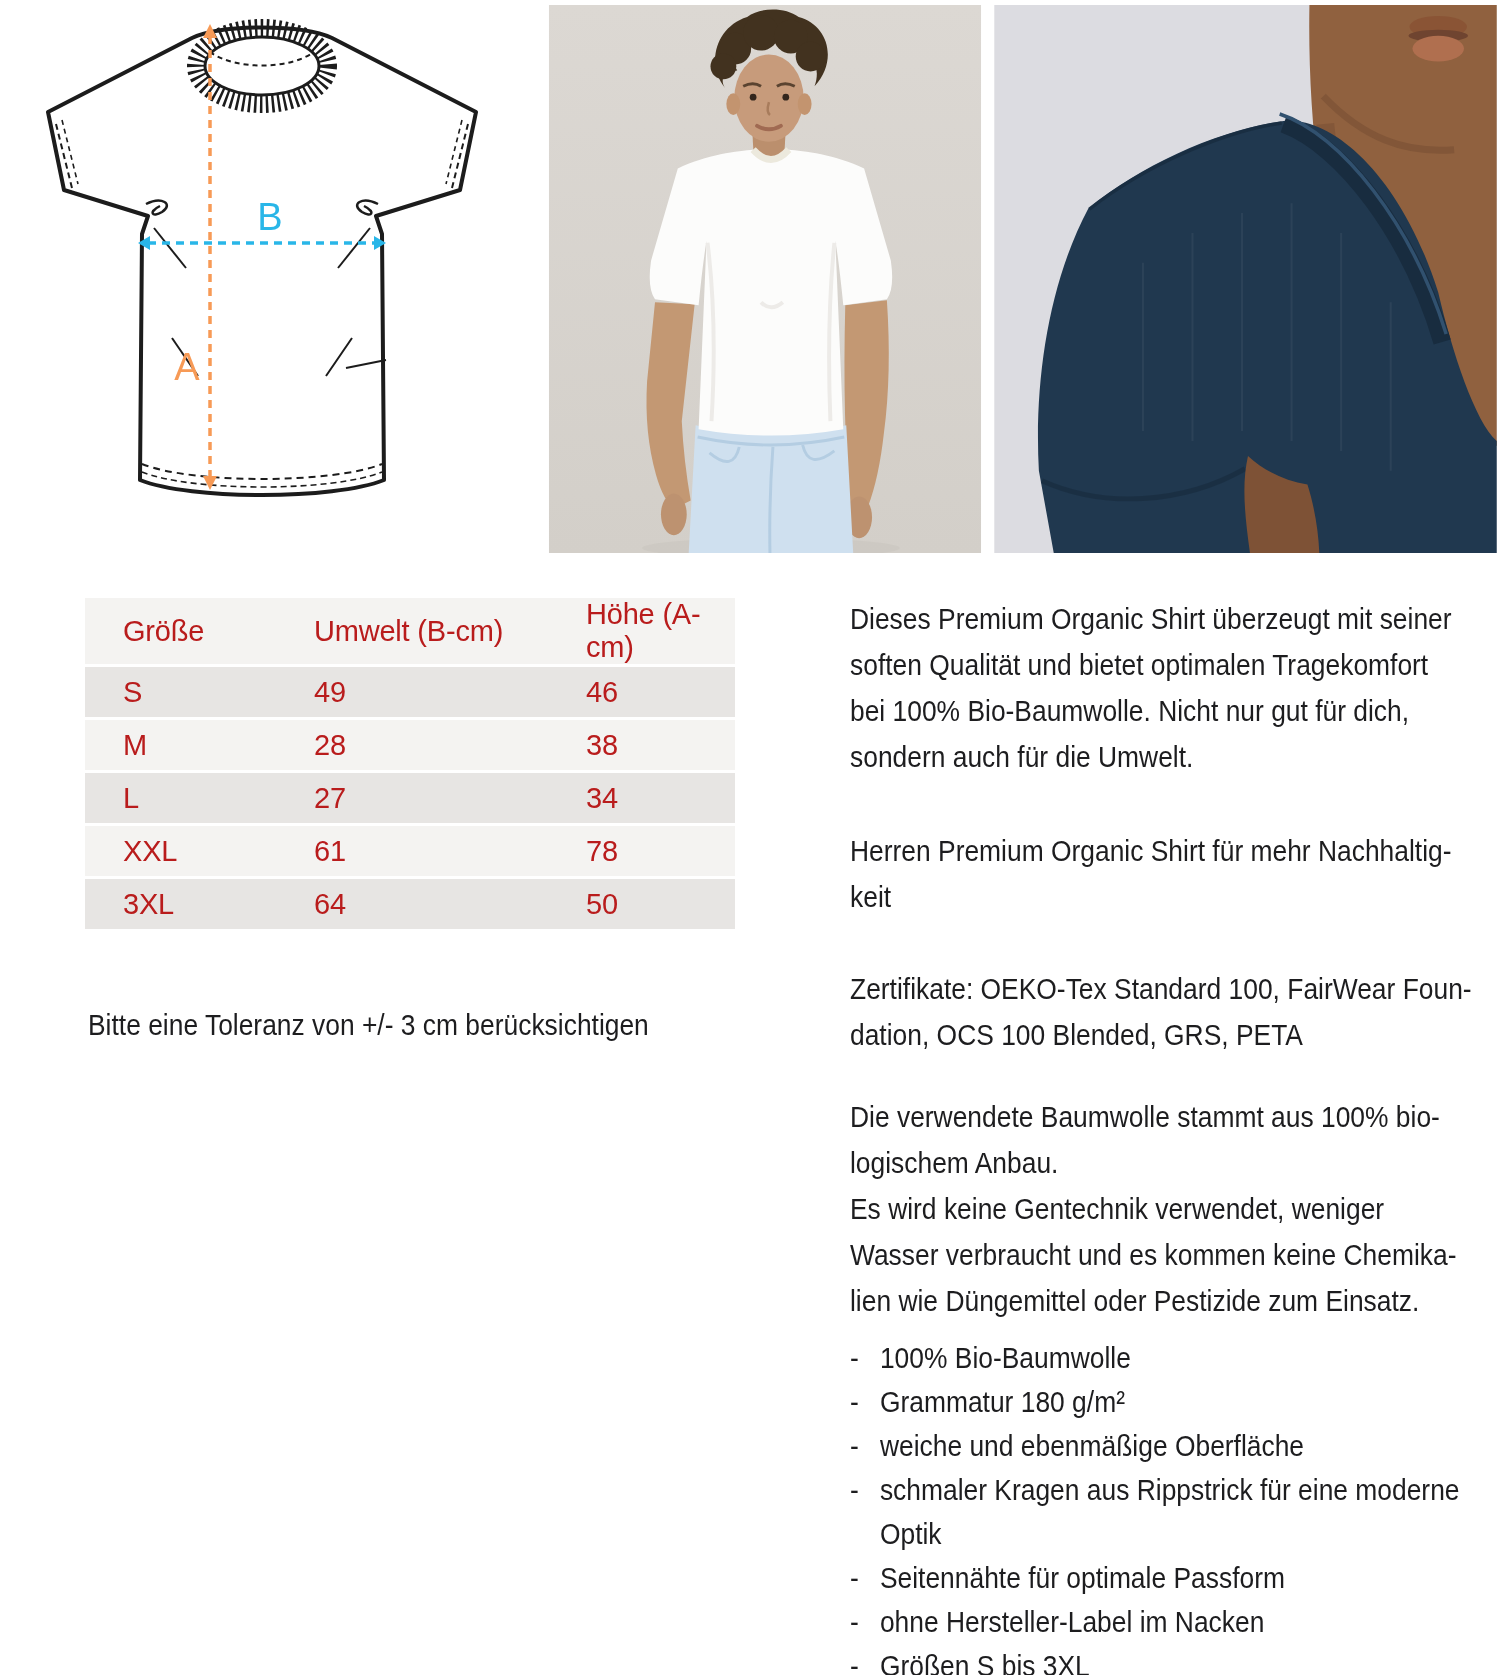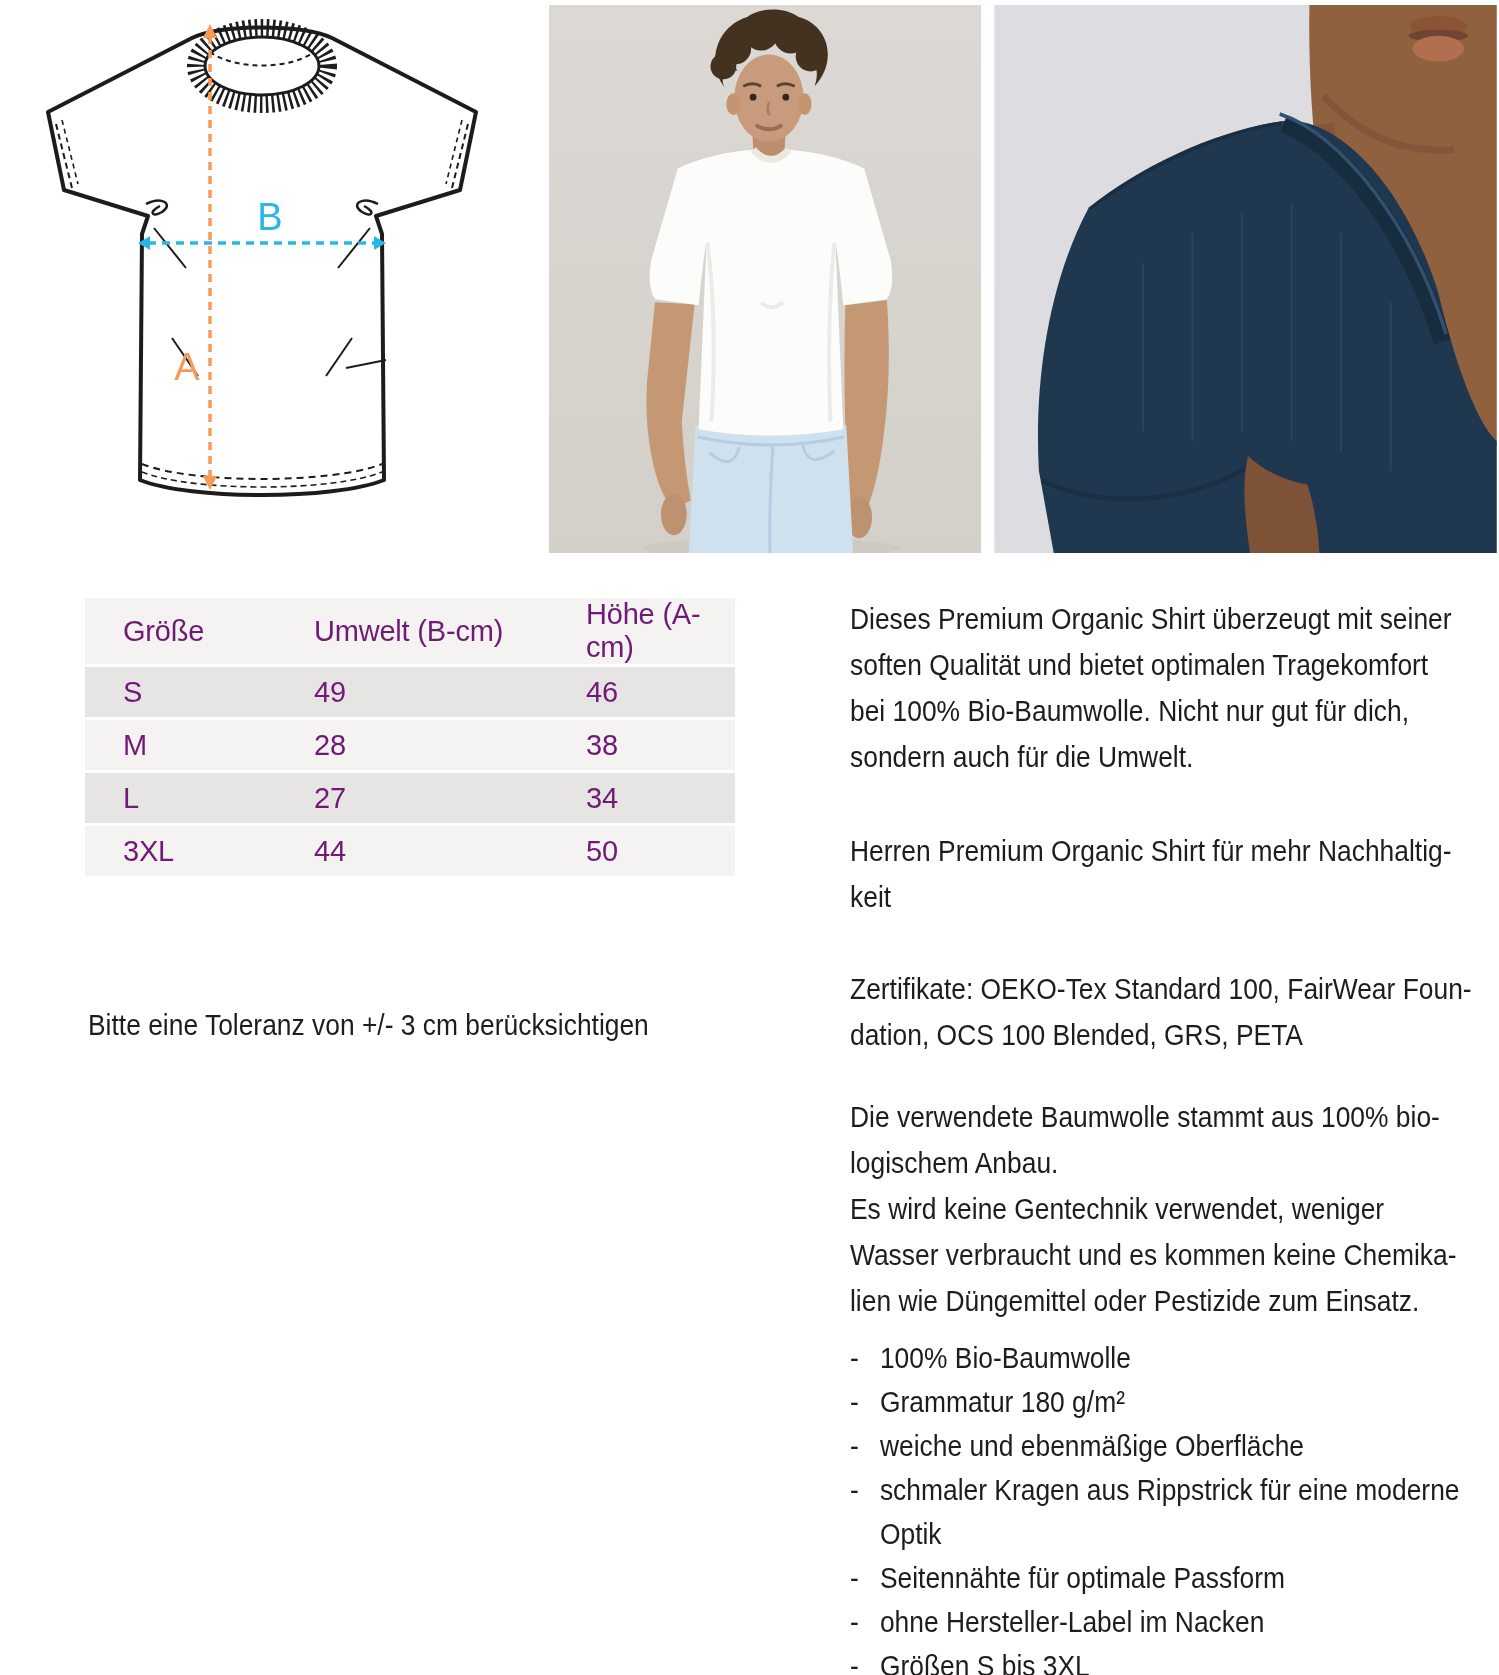--- a/index.html
+++ b/index.html
@@ -7,21 +7,21 @@
         font-family:"Liberation Sans",sans-serif;}
 
   
   .diagram{position:absolute;left:30px;top:8px;width:465px;height:500px;}
   .photo{position:absolute;top:5px;height:548px;overflow:hidden;}
   .photo-model{left:547px;width:436px;}
   .photo-detail{left:992px;width:507px;}
 
   
   table.size-table{position:absolute;left:85px;top:598px;width:650px;border-collapse:collapse;
-        font-size:29px;color:#701a75;letter-spacing:-0.2px;}
+        font-size:29px;color:#b91c1c;letter-spacing:-0.2px;}
   table.size-table th{font-weight:normal;text-align:left;height:48px;background:#f4f3f1;}
   table.size-table td{height:50px;}
   table.size-table th,table.size-table td{border-bottom:3px solid #ffffff;padding:0;}
   table.size-table th:first-child,table.size-table td:first-child{padding-left:38px;}
   table.size-table tbody tr:nth-child(odd) td{background:#e7e5e3;}
   table.size-table tbody tr:nth-child(even) td{background:#f4f3f1;}
 
   .tolerance{position:absolute;left:88px;top:1008px;font-size:30px;color:#1d1d1f;
         white-space:nowrap;transform:scaleX(0.88);transform-origin:left top;}
 
@@ -175,22 +175,27 @@
           <td>M</td>
           <td>28</td>
           <td>38</td>
         </tr>
         <tr>
           <td>L</td>
           <td>27</td>
           <td>34</td>
         </tr>
         <tr>
+          <td>XXL</td>
+          <td>61</td>
+          <td>78</td>
+        </tr>
+        <tr>
           <td>3XL</td>
-          <td>44</td>
+          <td>64</td>
           <td>50</td>
         </tr>
       </tbody>
   </table>
 
   <div class="tolerance">Bitte eine Toleranz von +/- 3 cm berücksichtigen</div>
 
   <div class="para para-1">
       <div class="tline">Dieses Premium Organic Shirt überzeugt mit seiner</div>
       <div class="tline">soften Qualität und bietet optimalen Tragekomfort</div>

